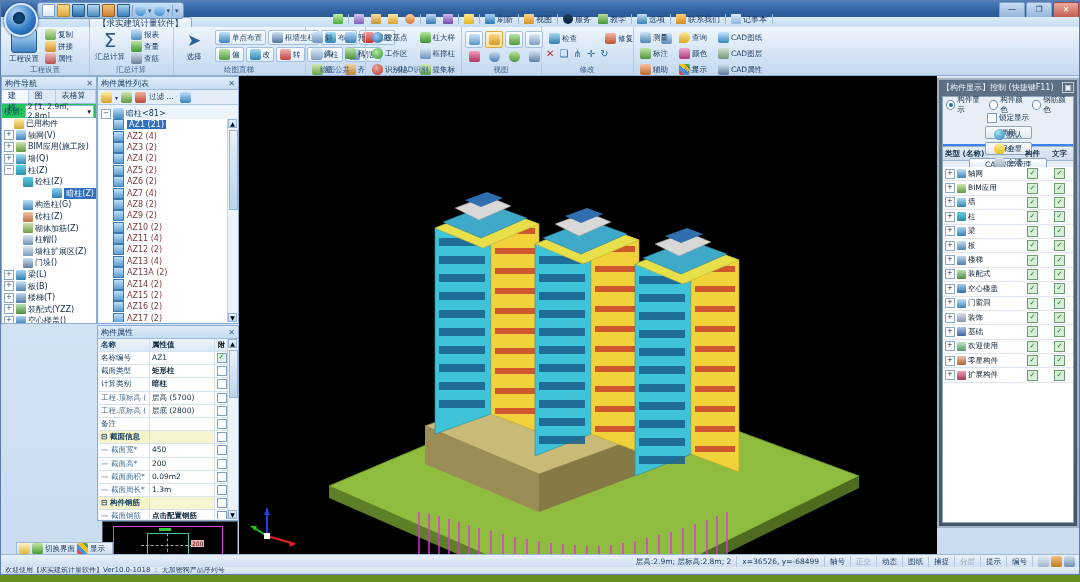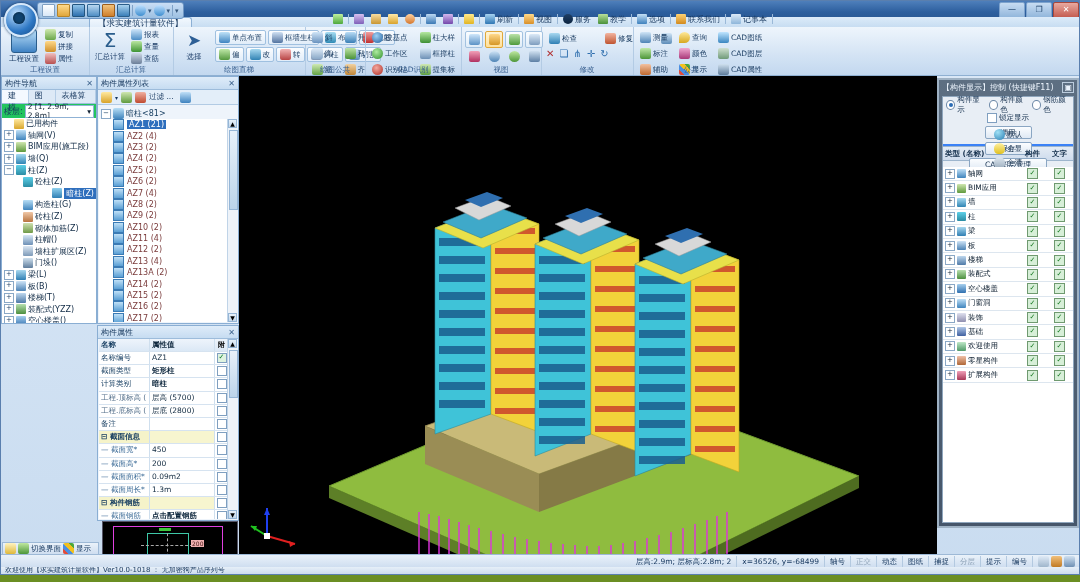--- a/index.html
+++ b/index.html
@@ -175,21 +175,21 @@
     text-align:center;color:#1a7a24;}
   
   .btmbar{
     position:absolute;left:0;bottom:7px;width:1080px;height:12px;
     background:linear-gradient(#eaf2fa,#cfdef0);border-top:1px solid #9db9d6;
     display:flex;align-items:center;font-size:7.5px;color:#16375e;
   }
   .statseg{padding:0 5px;border-right:1px solid #b3c9e0;line-height:11px;white-space:nowrap;}
   .statseg.dim{color:#8fa3b8;}
   .botleftbar{
-    position:absolute;left:1px;bottom:19px;width:97px;height:13px;
+    position:absolute;left:15px;bottom:19px;width:97px;height:13px;
     background:linear-gradient(#eaf2fa,#cfdef0);border:1px solid #9db9d6;box-sizing:border-box;
     display:flex;align-items:center;gap:2px;padding:0 2px;font-size:7.5px;color:#16375e;
   }
   .licbar{
     position:absolute;left:0;bottom:0;width:1080px;height:7px;
     background:linear-gradient(#e6eff8,#cddcee);
     font-size:7px;color:#17375e;line-height:7px;padding-left:4px;box-sizing:border-box;
     white-space:nowrap;overflow:hidden;
   }
 </style>

